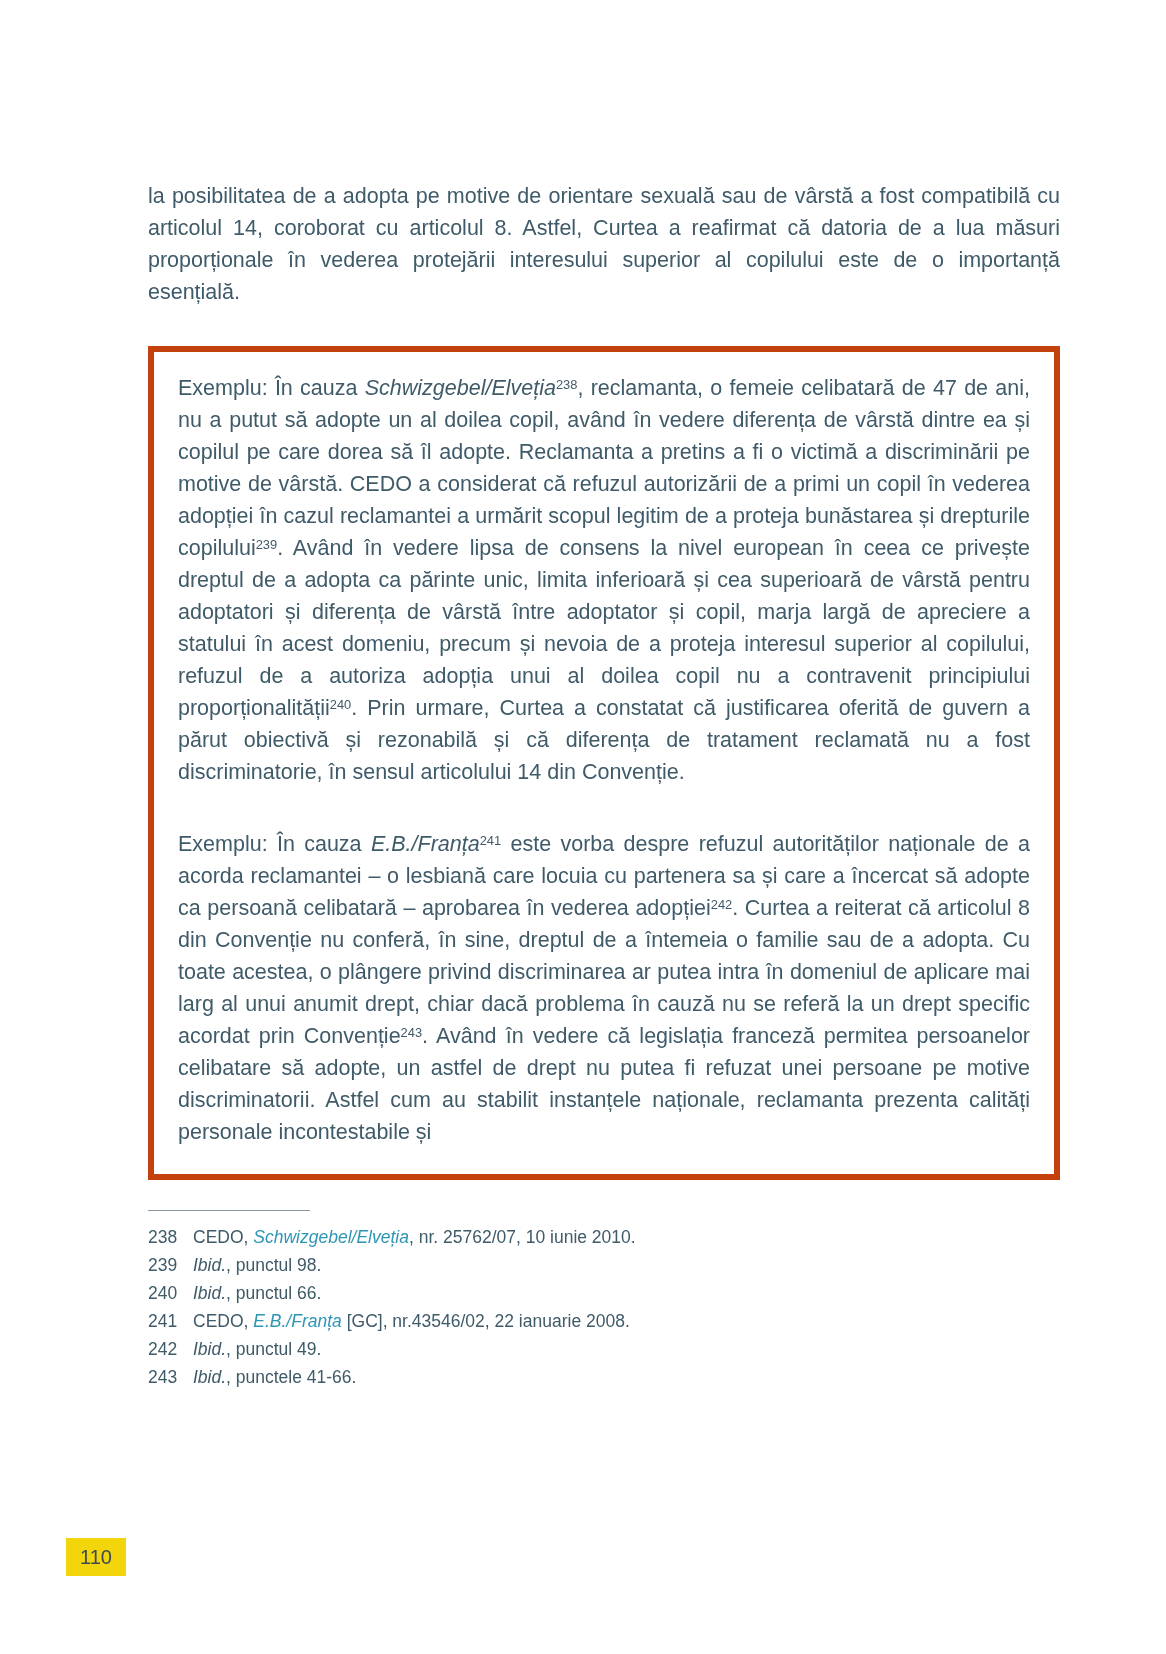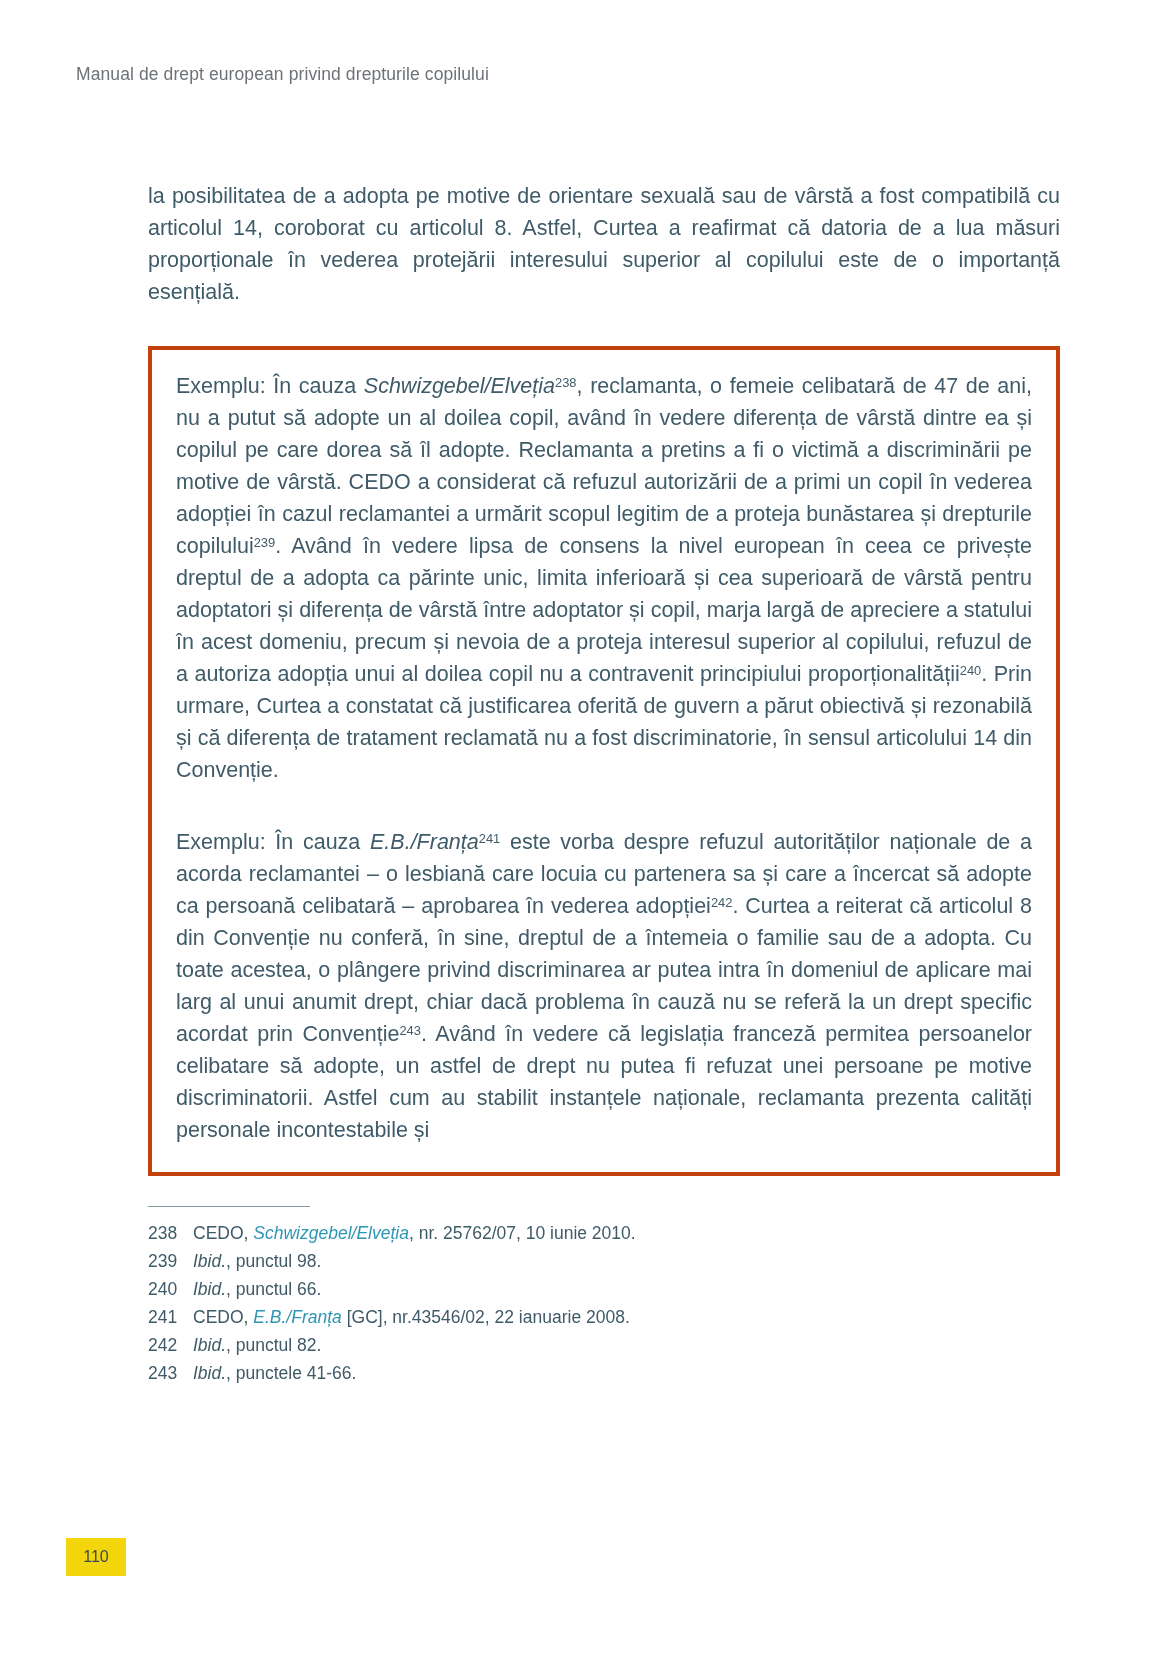--- a/index.html
+++ b/index.html
@@ -30,21 +30,21 @@
     top: 180px;
     width: 912px;
   }
   .intro {
     margin: 0 0 38px 0;
     font-size: 21.5px;
     line-height: 32px;
     text-align: justify;
   }
   .example-box {
-    border: 4px solid #c2410c;
+    border: 6px solid #c2410c;
     padding: 20px 24px 26px 24px;
     box-sizing: border-box;
   }
   .box-par {
     margin: 0;
     font-size: 21.5px;
     line-height: 32px;
     text-align: justify;
   }
   .box-par + .box-par {
@@ -85,30 +85,29 @@
   .page-number {
     position: absolute;
     left: 66px;
     top: 1538px;
     width: 60px;
     height: 38px;
     background: #f2d50a;
     display: flex;
     align-items: center;
     justify-content: center;
-    font-size: 16px;
+    font-size: 20px;
     color: #3e4a52;
   }
 </style>
 </head>
 <body>
 
 <div class="page">
 
-  <div class="running-header">Manual de drept european privind drepturile copilului</div>
 
   <div class="content">
 
     <p class="intro">la posibilitatea de a adopta pe motive de orientare sexuală sau de vârstă a fost compatibilă cu articolul 14, coroborat cu articolul 8. Astfel, Curtea a reafirmat că datoria de a lua măsuri proporționale în vederea protejării interesului superior al copilului este de o importanță esențială.</p>
 
     <div class="example-box">
         <p class="box-par"><span>Exemplu: În cauza </span><span class="it">Schwizgebel/Elveția</span><span class="sup">238</span><span>, reclamanta, o femeie celibatară de 47 de ani, nu a putut să adopte un al doilea copil, având în vedere diferența de vârstă dintre ea și copilul pe care dorea să îl adopte. Reclamanta a pretins a fi o victimă a discriminării pe motive de vârstă. CEDO a considerat că refuzul autorizării de a primi un copil în vederea adopției în cazul reclamantei a urmărit scopul legitim de a proteja bunăstarea și drepturile copilului</span><span class="sup">239</span><span>. Având în vedere lipsa de consens la nivel european în ceea ce privește dreptul de a adopta ca părinte unic, limita inferioară și cea superioară de vârstă pentru adoptatori și diferența de vârstă între adoptator și copil, marja largă de apreciere a statului în acest domeniu, precum și nevoia de a proteja interesul superior al copilului, refuzul de a autoriza adopția unui al doilea copil nu a contravenit principiului proporționalității</span><span class="sup">240</span><span>. Prin urmare, Curtea a constatat că justificarea oferită de guvern a părut obiectivă și rezonabilă și că diferența de tratament reclamată nu a fost discriminatorie, în sensul articolului 14 din Convenție.</span></p>
         <p class="box-par"><span>Exemplu: În cauza </span><span class="it">E.B./Franța</span><span class="sup">241</span><span> este vorba despre refuzul autorităților naționale de a acorda reclamantei – o lesbiană care locuia cu partenera sa și care a încercat să adopte ca persoană celibatară – aprobarea în vederea adopției</span><span class="sup">242</span><span>. Curtea a reiterat că articolul 8 din Convenție nu conferă, în sine, dreptul de a întemeia o familie sau de a adopta. Cu toate acestea, o plângere privind discriminarea ar putea intra în domeniul de aplicare mai larg al unui anumit drept, chiar dacă problema în cauză nu se referă la un drept specific acordat prin Convenție</span><span class="sup">243</span><span>. Având în vedere că legislația franceză permitea persoanelor celibatare să adopte, un astfel de drept nu putea fi refuzat unei persoane pe motive discriminatorii. Astfel cum au stabilit instanțele naționale, reclamanta prezenta calități personale incontestabile și</span></p>
       </div>
 
@@ -126,21 +125,21 @@
         <div class="fn-row">
           <span class="fn-num">240</span>
           <span class="fn-text"><span class="it">Ibid.</span><span>, punctul 66.</span></span>
         </div>
         <div class="fn-row">
           <span class="fn-num">241</span>
           <span class="fn-text"><span>CEDO, </span><span class="link">E.B./Franța</span><span> [GC], nr.43546/02, 22 ianuarie 2008.</span></span>
         </div>
         <div class="fn-row">
           <span class="fn-num">242</span>
-          <span class="fn-text"><span class="it">Ibid.</span><span>, punctul 82.</span></span>
+          <span class="fn-text"><span class="it">Ibid.</span><span>, punctul 49.</span></span>
         </div>
         <div class="fn-row">
           <span class="fn-num">243</span>
           <span class="fn-text"><span class="it">Ibid.</span><span>, punctele 41-66.</span></span>
         </div>
       </div>
 
   </div>
 
   <div class="page-number">

